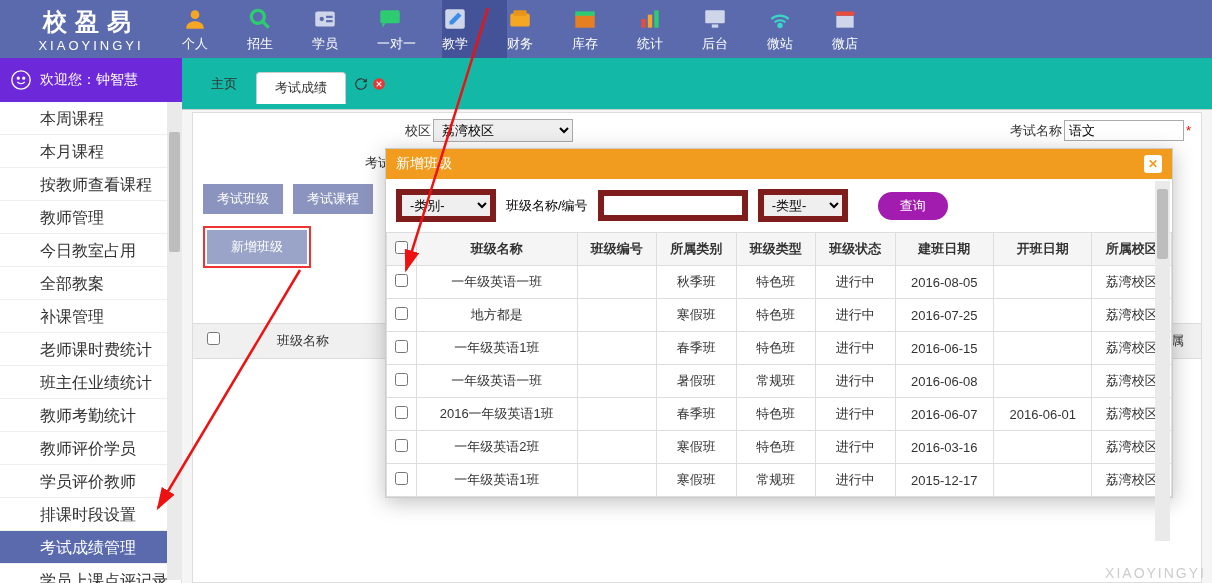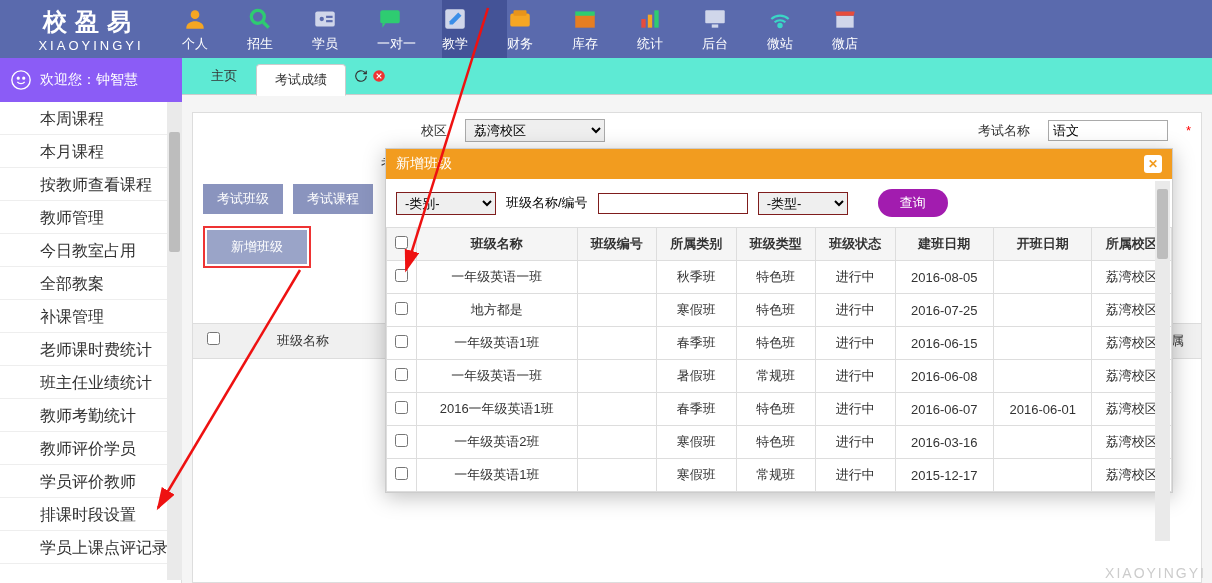--- a/index.html
+++ b/index.html
@@ -9,57 +9,57 @@
 .topnav { height: 58px; background: #5a6aad; display: flex; align-items: stretch; }
 .logo { width: 182px; display: flex; flex-direction: column; align-items: center; justify-content: center; color: #fff; }
 .logo-cn { font-size: 24px; font-weight: bold; letter-spacing: 8px; }
 .logo-en { font-size: 13px; letter-spacing: 3px; }
 .nav-items { display: flex; flex: 1; }
 .nav-item { width: 65px; display: flex; flex-direction: column; align-items: flex-start; justify-content: center; color: #fff; font-size: 13px; cursor: pointer; }
 .nav-item.active { background: #445397; }
 .nav-icon { width: 26px; height: 26px; margin-bottom: 3px; display: flex; align-items: center; justify-content: center; }
 
 
-.welcome { position: absolute; left: 0; top: 58px; width: 182px; height: 44px; background: #8b5cf6; color: #fff; display: flex; align-items: center; padding-left: 10px; font-size: 14px; }
+.welcome { position: absolute; left: 0; top: 58px; width: 182px; height: 44px; background: #6d28d9; color: #fff; display: flex; align-items: center; padding-left: 10px; font-size: 14px; }
 .welcome svg { margin-right: 8px; }
 
 
 .sidebar { position: absolute; left: 0; top: 102px; width: 182px; height: 481px; background: #fff; border-right: 1px solid #ddd; overflow-y: auto; }
 .side-item { height: 33px; line-height: 33px; padding-left: 40px; font-size: 16px; color: #333; border-bottom: 1px solid #eee; cursor: pointer; position: relative; }
 .side-item.active { background: #5a6aad; color: #fff; }
 
 
-.tabs { position: absolute; left: 182px; top: 58px; right: 0; height: 37px; background: #5eead4; border-bottom: 1px solid #ccc; display: flex; align-items: center; padding-left: 10px; }
+.tabs { position: absolute; left: 182px; top: 58px; right: 0; height: 52px; background: #14b8a6; border-bottom: 1px solid #ccc; display: flex; align-items: center; padding-left: 10px; }
 .tab { padding: 6px 18px; font-size: 13px; color: #333; border: 1px solid transparent; cursor: pointer; }
 .tab.active { border: 1px solid #ccc; border-bottom: 1px solid #fff; border-radius: 4px 4px 0 0; margin-top: 8px; background: #fff; }
 .tab-icons { margin-left: 8px; display: flex; gap: 4px; }
 .tab-icons svg { cursor: pointer; }
 
 
 .main { position: absolute; left: 192px; top: 112px; right: 10px; bottom: 0; background: #fff; border: 1px solid #ddd; overflow: hidden; }
-.filter-row { display: flex; align-items: center; padding: 6px 10px; gap: 18px; font-size: 13px; color: #333; }
+.filter-row { display: flex; align-items: center; padding: 6px 10px; gap: 2px; font-size: 13px; color: #333; }
 .filter-row .spacer { width: 200px; }
 .filter-row select, .filter-row input { font-size: 13px; padding: 2px 4px; border: 1px solid #aaa; }
 .red-star { color: red; }
 
 .btns { display: flex; gap: 10px; padding: 6px 10px; }
 .gray-btn { background: #8a94be; color: #fff; border: none; padding: 6px 14px; font-size: 13px; cursor: pointer; }
 .new-class-box { border: 2px solid #e33; padding: 2px; }
 .new-class-btn { background: #9aa4c8; color: #fff; border: none; padding: 8px 24px; font-size: 13px; cursor: pointer; }
 
 .bg-table { position: absolute; left: 0; top: 210px; right: 0; }
 .bg-table .th-row { display: flex; background: #f0f0f0; border-top: 1px solid #ddd; border-bottom: 1px solid #ddd; }
 .bg-th { padding: 8px; font-size: 13px; color: #333; text-align: center; }
 
 
 .modal { position: absolute; left: 385px; top: 148px; width: 788px; background: #fff; border: 1px solid #ccc; box-shadow: 0 4px 20px rgba(0,0,0,0.25); }
 .modal-header { background: #f29c1f; color: #fff; padding: 6px 10px; font-size: 14px; display: flex; justify-content: space-between; align-items: center; }
 .modal-close { width: 18px; height: 18px; background: #fff; color: #f29c1f; border-radius: 3px; display: flex; align-items: center; justify-content: center; font-weight: bold; cursor: pointer; font-size: 12px; }
 .modal-filter { padding: 10px; display: flex; align-items: center; gap: 10px; font-size: 13px; }
-.modal-filter select, .modal-filter input { font-size: 13px; padding: 2px 4px; border: 1px solid #7f1d1d; }
+.modal-filter select, .modal-filter input { font-size: 13px; padding: 2px 4px; border: 6px solid #7f1d1d; }
 .query-btn { background: #a21caf; color: #fff; border: none; padding: 5px 22px; border-radius: 14px; font-size: 13px; cursor: pointer; margin-left: 20px; }
 
 .modal-table { border-collapse: collapse; width: 100%; font-size: 13px; }
 .modal-table th, .modal-table td { border: 1px solid #ddd; padding: 7px 4px; text-align: center; color: #333; }
 .modal-table th { background: #f5f5f5; }
 .modal-table .chk { width: 30px; }
 
 
 .scroll-stub { position: absolute; right: 0; width: 15px; background: #eaeaea; }
 .scroll-thumb { background: #bdbdbd; border-radius: 2px; margin: 2px; }
@@ -202,20 +202,21 @@
     <div class="side-item">教师管理</div>
     <div class="side-item">今日教室占用</div>
     <div class="side-item">全部教案</div>
     <div class="side-item">补课管理</div>
     <div class="side-item">老师课时费统计</div>
     <div class="side-item">班主任业绩统计</div>
     <div class="side-item">教师考勤统计</div>
     <div class="side-item">教师评价学员</div>
     <div class="side-item">学员评价教师</div>
     <div class="side-item">排课时段设置</div>
+    <div class="side-item active">考试成绩管理</div>
     <div class="side-item">学员上课点评记录</div>
   </div>
 <div class="scroll-stub" style="left:167px;top:102px;height:478px;">
   <div class="scroll-thumb" style="height:120px;margin-top:30px;"></div>
 </div>
 
 <div class="tabs">
   <div class="tab">主页</div>
   <div class="tab active">
     <span>考试成绩</span>

